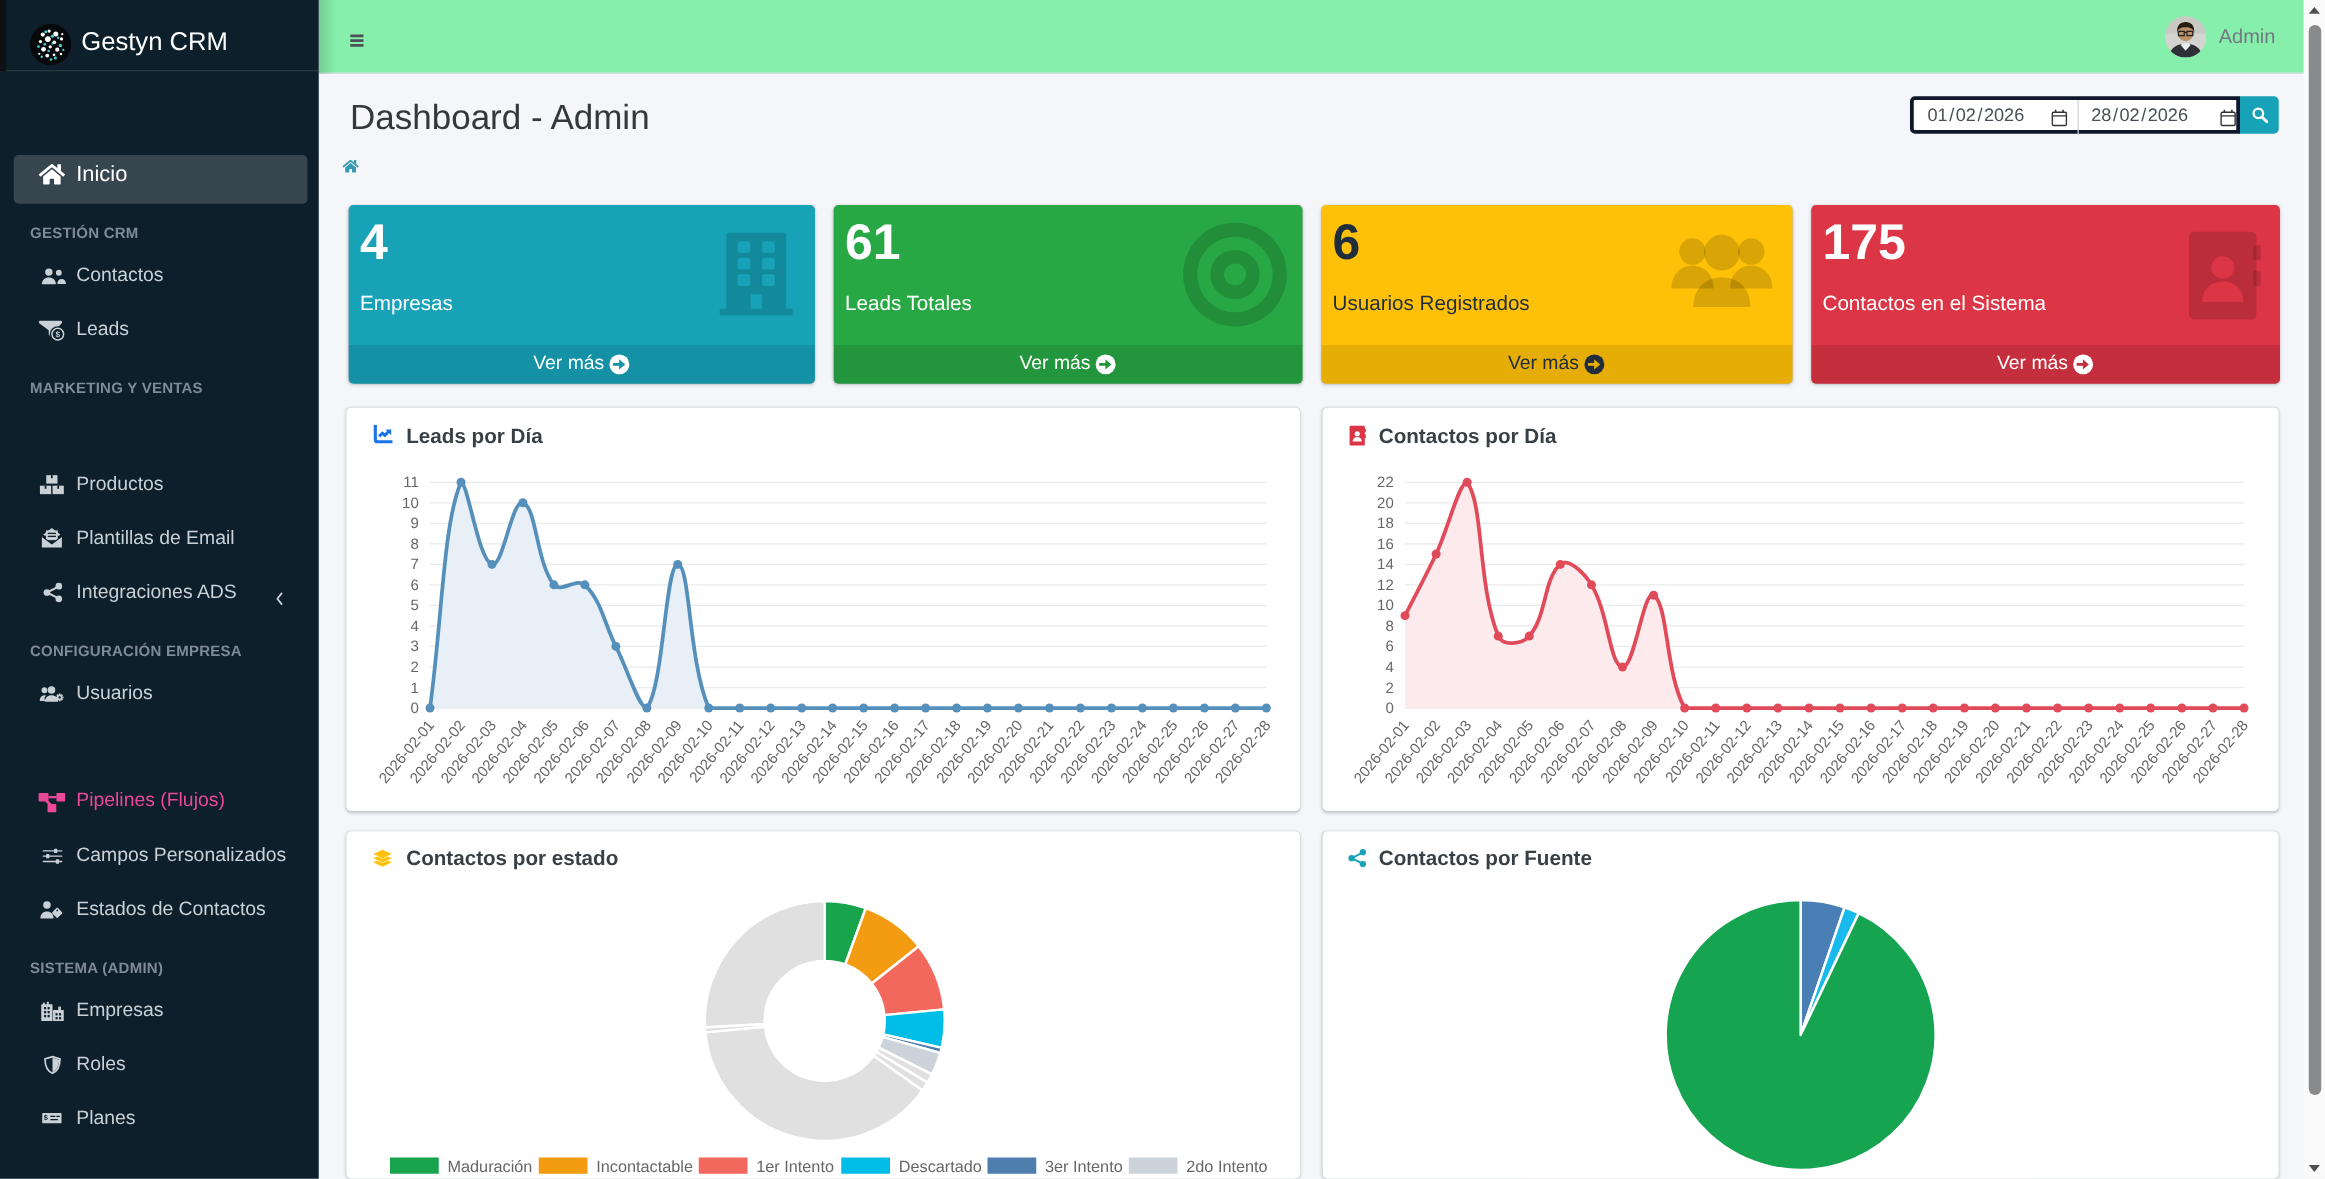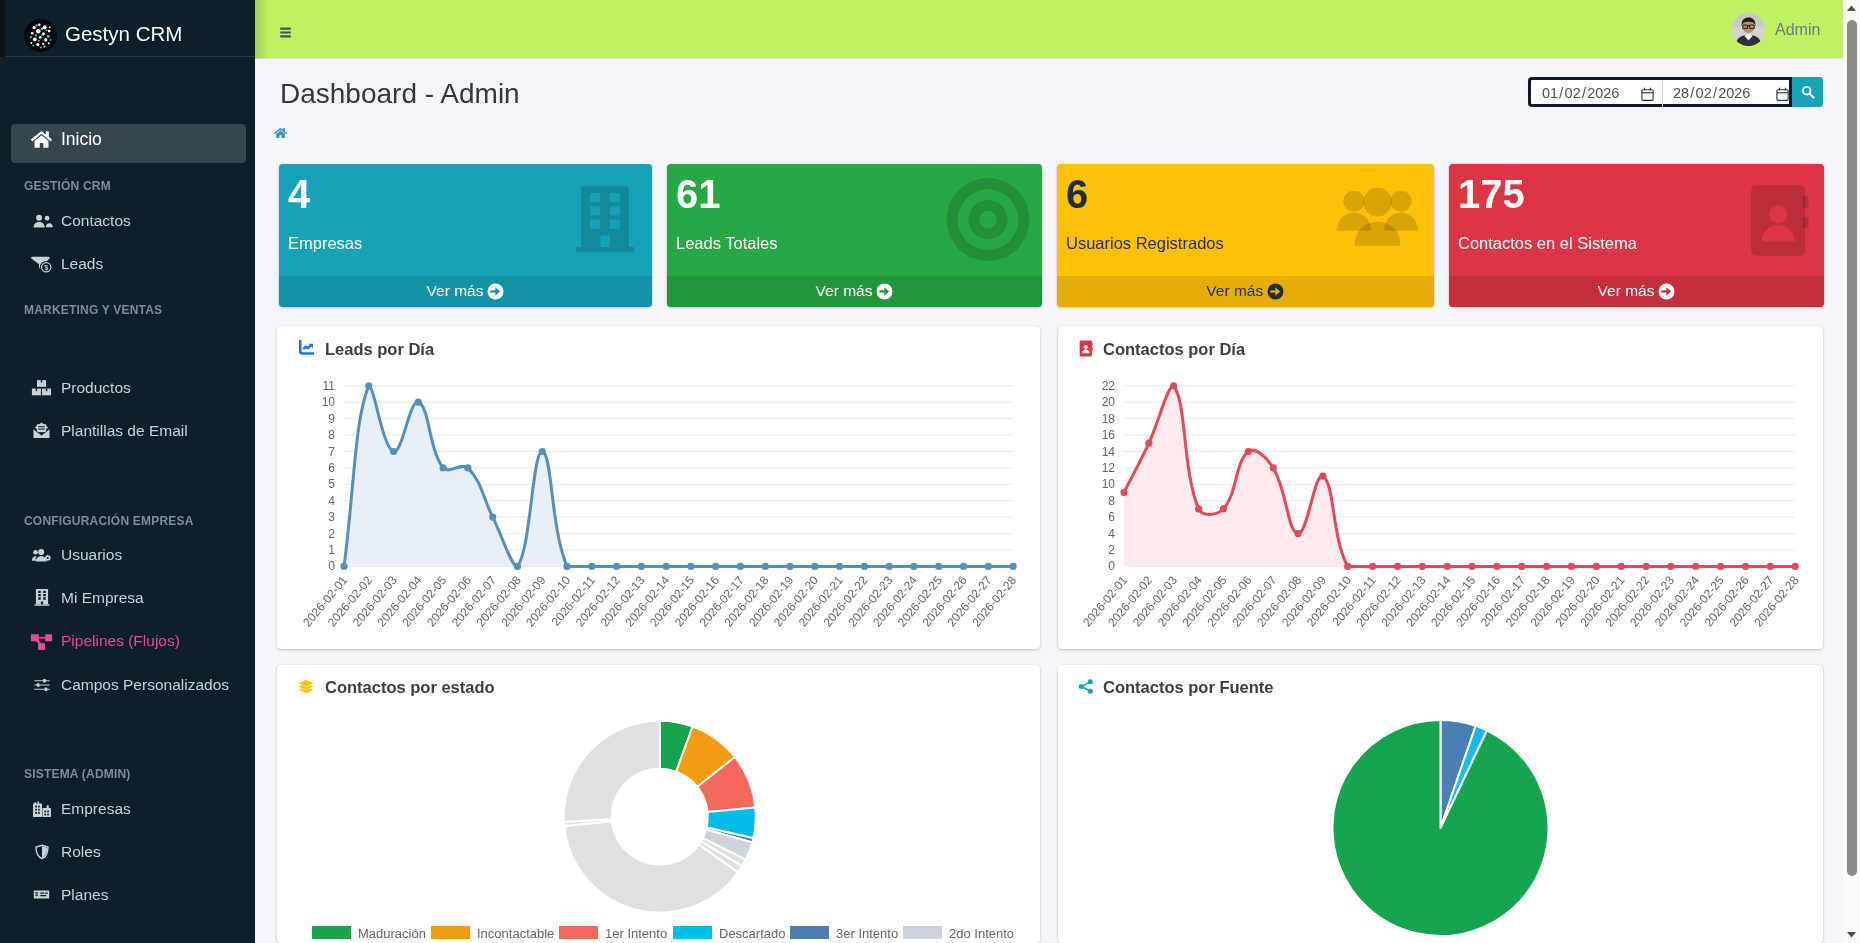--- a/index.html
+++ b/index.html
@@ -12,21 +12,21 @@
 .ibox .bicon{position:absolute;color:rgba(0,0,0,.15)}
 .ctitle{position:absolute;left:20px;top:14px;font-size:16.5px;font-weight:bold;color:#383f45;display:flex;align-items:flex-start;gap:10px}
 .sbitem{position:absolute;left:0;width:255px;height:28px;color:#c9d1d7;font-size:15.5px;display:flex;align-items:center}
 .sbitem .ico{position:absolute;left:30px;width:23px;display:flex;justify-content:center}
 .sbitem .txt{position:absolute;left:61px;white-space:nowrap}
 .sbhdr{position:absolute;left:24px;color:#7f8b95;font-size:12px;font-weight:bold;letter-spacing:.2px;white-space:nowrap}
 </style></head>
 <body>
 <div class="abs" style="left:255px;top:59px;width:1588px;height:884px;background:#f4f6f9"></div>
 
-<nav class="abs" style="left:255px;top:0;width:1588px;height:59px;background:#bef264;border-bottom:1px solid #dee2e6">
+<nav class="abs" style="left:255px;top:0;width:1588px;height:59px;background:#86efac;border-bottom:1px solid #dee2e6">
   <div class="abs" style="left:0;top:0;width:14px;height:59px;background:linear-gradient(90deg,rgba(0,0,0,.14),rgba(0,0,0,0))"></div>
   <span class="abs" style="left:22px;top:26px;color:#4b5157">
       <svg viewBox="0 0 448 512" width="17" height="13" style="display:block;" fill="currentColor">
         <rect x="16" y="60" width="416" height="88" rx="12"></rect>
         <rect x="16" y="212" width="416" height="88" rx="12"></rect>
         <rect x="16" y="364" width="416" height="88" rx="12"></rect>
       </svg>
     </span>
   <div class="abs" style="left:1477px;top:13px;display:flex;align-items:center;gap:10px">
     <svg width="33" height="33" viewBox="0 0 33 33" style="display:block">
@@ -499,20 +499,36 @@
           <path d="M72 180 L256 40 L440 180 L400 210 L256 100 L112 210 Z"></path>
           <rect x="128" y="90" width="256" height="210"></rect>
           <rect x="168" y="140" width="176" height="28" fill="#0c1f2a"></rect>
           <rect x="168" y="204" width="176" height="28" fill="#0c1f2a"></rect>
           <path d="M40 216 L256 380 L472 216 V460 H40 Z"></path>
           <path d="M40 216 L256 380 L472 216" fill="none" stroke="#0c1f2a" stroke-width="24"></path>
         </svg>
       </span>
       <span class="txt">Plantillas de Email</span>
     </div>
+    <div class="sbitem" style="top:459.5px;color:#c9d1d7">
+      <span class="ico">
+        <svg viewBox="0 0 448 512" width="16" height="18" style="display:block;" fill="currentColor">
+          <path d="M352 128 L96 256 L352 384" stroke="currentColor" stroke-width="48" fill="none"></path>
+          <circle cx="368" cy="112" r="76"></circle>
+          <circle cx="96" cy="256" r="76"></circle>
+          <circle cx="368" cy="400" r="76"></circle>
+        </svg>
+      </span>
+      <span class="txt">Integraciones ADS</span>
+      <span class="abs" style="left:219px;top:11px">
+        <svg viewBox="0 0 256 512" width="9" height="16" style="display:block;" fill="currentColor">
+          <path d="M186 120 L76 256 L186 392" stroke="currentColor" stroke-width="46" fill="none" stroke-linecap="round" stroke-linejoin="round"></path>
+        </svg>
+      </span>
+    </div>
     <div class="sbhdr" style="top:514px">CONFIGURACIÓN EMPRESA</div>
     <div class="sbitem" style="top:540.5px;color:#c9d1d7">
       <span class="ico">
         <svg viewBox="0 0 640 512" width="23" height="16" style="display:block;" fill="currentColor">
           <circle cx="130" cy="166" r="74"></circle>
           <path d="M10 440 c0-92 52-146 130-146 l30 4 c-40 40-50 90-20 142 z"></path>
           <circle cx="310" cy="160" r="96"></circle>
           <path d="M140 460 c0-106 72-168 170-168 s170 62 170 168 z"></path>
           <g transform="translate(520,350)">
             <g stroke="currentColor" stroke-width="40">
@@ -521,36 +537,20 @@
               <line x1="-71" y1="-71" x2="71" y2="71"></line>
               <line x1="-71" y1="71" x2="71" y2="-71"></line>
             </g>
             <circle r="74"></circle>
             <circle r="30" fill="#0c1f2a"></circle>
           </g>
         </svg>
       </span>
       <span class="txt">Usuarios</span>
     </div>
-    <div class="sbitem" style="top:583.5px;color:#c9d1d7">
-      <span class="ico">
-        <svg viewBox="0 0 448 512" width="16" height="19" style="display:block;" fill="currentColor">
-          <path d="M54 30 a14 14 0 0 1 14-14 H380 a14 14 0 0 1 14 14 V448 H54 Z"></path>
-          <rect x="16" y="448" width="416" height="38" rx="8"></rect>
-          <rect x="118" y="64" width="72" height="66" rx="10" fill="#0c1f2a"></rect>
-          <rect x="258" y="64" width="72" height="66" rx="10" fill="#0c1f2a"></rect>
-          <rect x="118" y="158" width="72" height="66" rx="10" fill="#0c1f2a"></rect>
-          <rect x="258" y="158" width="72" height="66" rx="10" fill="#0c1f2a"></rect>
-          <rect x="118" y="252" width="72" height="66" rx="10" fill="#0c1f2a"></rect>
-          <rect x="258" y="252" width="72" height="66" rx="10" fill="#0c1f2a"></rect>
-          <rect x="192" y="366" width="64" height="82" rx="6" fill="#0c1f2a"></rect>
-        </svg>
-      </span>
-      <span class="txt">Mi Empresa</span>
-    </div>
     <div class="sbitem" style="top:627px;color:#ec4899">
       <span class="ico">
         <svg viewBox="0 0 640 512" width="23" height="17" style="display:block;" fill="currentColor">
           <line x1="240" y1="142" x2="430" y2="142" stroke="currentColor" stroke-width="52"></line>
           <line x1="185" y1="230" x2="300" y2="340" stroke="currentColor" stroke-width="66"></line>
           <rect x="0" y="40" width="240" height="205" rx="22"></rect>
           <rect x="430" y="40" width="210" height="205" rx="22"></rect>
           <rect x="215" y="310" width="212" height="202" rx="22"></rect>
         </svg>
       </span>
@@ -561,20 +561,33 @@
         <svg viewBox="0 0 512 512" width="18" height="18" style="display:block;" fill="currentColor">
           <rect x="32" y="120" width="448" height="30" rx="14"></rect>
           <rect x="32" y="240" width="448" height="30" rx="14"></rect>
           <rect x="32" y="360" width="448" height="30" rx="14"></rect>
           <rect x="290" y="84" width="76" height="100" rx="16"></rect>
           <rect x="110" y="204" width="76" height="100" rx="16"></rect>
           <rect x="330" y="324" width="76" height="100" rx="16"></rect>
         </svg>
       </span>
       <span class="txt">Campos Personalizados</span>
+    </div>
+    <div class="sbitem" style="top:713.5px;color:#c9d1d7">
+      <span class="ico">
+        <svg viewBox="0 0 640 512" width="21" height="17" style="display:block;" fill="currentColor">
+          <circle cx="200" cy="148" r="92"></circle>
+          <path d="M40 476 c0-104 68-168 160-168 s160 64 160 168 z"></path>
+          <g transform="translate(450,340) rotate(45)">
+            <rect x="-95" y="-95" width="190" height="190" rx="28"></rect>
+            <circle cx="-42" cy="-42" r="22" fill="#0c1f2a"></circle>
+          </g>
+        </svg>
+      </span>
+      <span class="txt">Estados de Contactos</span>
     </div>
     <div class="sbhdr" style="top:767px">SISTEMA (ADMIN)</div>
     <div class="sbitem" style="top:794.5px;color:#c9d1d7">
       <span class="ico">
         <svg viewBox="0 0 576 512" width="22" height="18" style="display:block;" fill="currentColor">
           <rect x="70" y="60" width="44" height="60"></rect>
           <rect x="160" y="40" width="44" height="80"></rect>
           <rect x="32" y="96" width="256" height="384" rx="10"></rect>
           <rect x="300" y="230" width="244" height="250" rx="10"></rect>
           <rect x="420" y="150" width="60" height="90"></rect>

